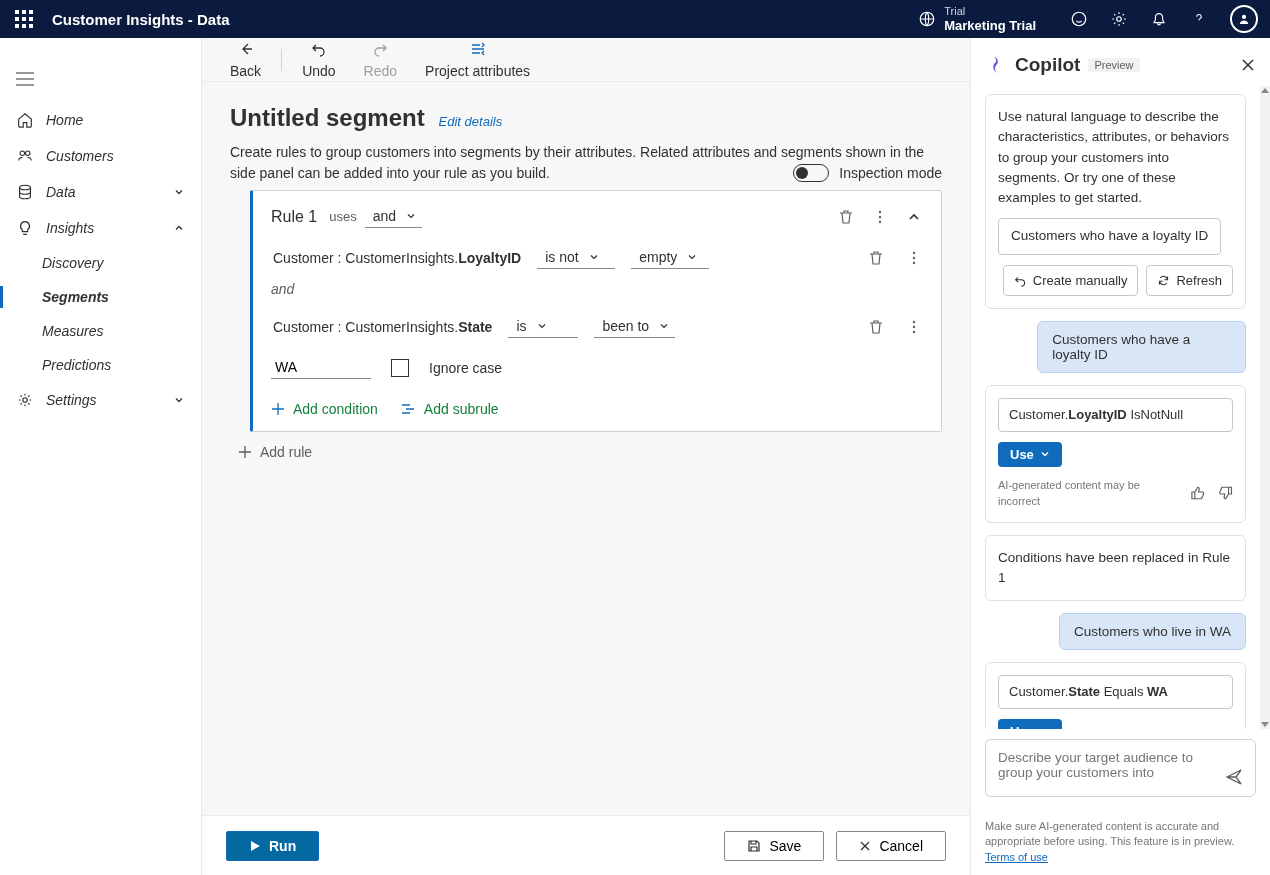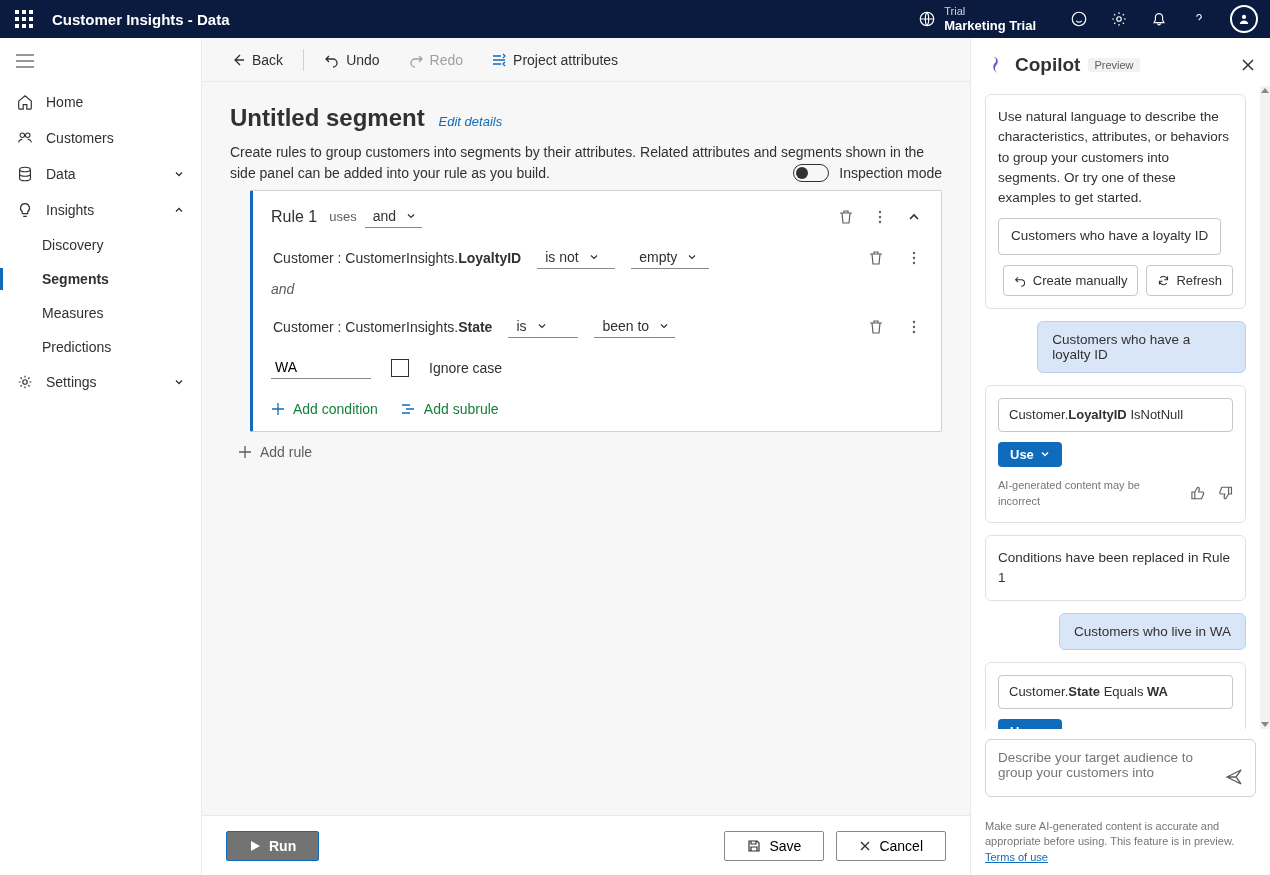--- a/index.html
+++ b/index.html
@@ -11,33 +11,33 @@
     .app-title { font-weight: 600; font-size: 15px; flex: 1; }
     .top-right { display: flex; align-items: center; gap: 22px; }
     .env { display: flex; align-items: center; gap: 8px; margin-right: 12px; }
     .env-text small { display: block; font-size: 11px; opacity: .8; line-height: 1.1; }
     .env-text b { font-size: 13px; font-weight: 600; }
     .top-icon { width: 18px; height: 18px; cursor: pointer; }
     .avatar { width: 28px; height: 28px; border-radius: 50%; border: 2px solid #fff; display: flex; align-items: center; justify-content: center; cursor: pointer; }
 
     .shell { display: flex; height: calc(875px - 38px); }
 
-    .sidebar { width: 202px; border-right: 1px solid #eaeaea; background: #fff; display: flex; flex-direction: column; padding-top: 8px; }
+    .sidebar { width: 202px; border-right: 1px solid #eaeaea; background: #fff; display: flex; flex-direction: column; padding-top: 26px; font-style: italic; }
     .hamburger { padding: 8px 16px; cursor: pointer; margin-bottom: 8px; }
     .nav-item { display: flex; align-items: center; gap: 12px; padding: 9px 16px; cursor: pointer; font-size: 14px; color: #323130; position: relative; }
     .nav-item.sub { padding-left: 42px; }
     .nav-item.selected { font-weight: 600; }
     .nav-item.selected::before { content: ""; position: absolute; left: 0; top: 6px; bottom: 6px; width: 3px; background: #0f6cbd; }
     .nav-icon { width: 18px; height: 18px; flex-shrink: 0; }
     .nav-item .chev { margin-left: auto; }
 
     .main { flex: 1; background: #f7f7f7; display: flex; flex-direction: column; min-width: 0; }
 
     .cmdbar { height: 44px; display: flex; align-items: center; gap: 12px; padding: 0 20px; border-bottom: 1px solid #eaeaea; background: #f7f7f7; }
-    .cmd-btn { display: inline-flex; align-items: center; gap: 6px; padding: 4px 8px; cursor: pointer; color: #323130; border-radius: 2px; }
+    .cmd-btn { display: inline-flex; align-items: center; gap: 6px; padding: 4px 8px; cursor: pointer; color: #323130; border-radius: 2px; flex-direction: column; }
     .cmd-btn.disabled { color: #a19f9d; cursor: default; }
     .cmdbar .sep { width: 1px; height: 22px; background: #d1d1d1; }
 
     .content { flex: 1; overflow-y: auto; padding: 22px 28px; }
     .seg-title { font-size: 24px; font-weight: 600; display: inline-block; margin-right: 10px; }
     .edit-link { color: #0f6cbd; font-size: 13px; cursor: pointer; font-style: italic; }
     .seg-desc { margin-top: 10px; color: #323130; max-width: 700px; line-height: 1.5; }
     .inspection { display: flex; align-items: center; gap: 10px; justify-content: flex-end; margin-top: -20px; margin-bottom: 8px; }
     .toggle { width: 36px; height: 18px; border: 1px solid #323130; border-radius: 10px; position: relative; cursor: pointer; }
     .toggle::after { content: ""; position: absolute; left: 2px; top: 2px; width: 12px; height: 12px; background: #323130; border-radius: 50%; }
@@ -61,21 +61,21 @@
     .value-row { display: flex; align-items: center; gap: 20px; margin-top: 18px; }
     .text-input { border: none; border-bottom: 1px solid #8a8886; padding: 3px 4px; font-size: 14px; width: 100px; outline: none; }
     .checkbox { width: 18px; height: 18px; border: 1px solid #323130; display: inline-block; cursor: pointer; }
 
     .add-actions { display: flex; gap: 22px; margin-top: 22px; }
     .link-btn { display: inline-flex; align-items: center; gap: 8px; color: #15803d; cursor: pointer; }
     .add-rule { margin-top: 12px; padding-left: 8px; }
 
     .footer-bar { height: 60px; background: #fff; border-top: 1px solid #eaeaea; display: flex; align-items: center; padding: 0 24px; gap: 12px; }
     .btn { display: inline-flex; align-items: center; gap: 8px; padding: 6px 22px; border: 1px solid #8a8886; border-radius: 2px; background: #fff; cursor: pointer; font-size: 14px; }
-    .btn.primary { background: #737373; border-color: #0f6cbd; color: #fff; font-weight: 600; }
+    .btn.primary { background: #0369a1; border-color: #0f6cbd; color: #fff; font-weight: 600; }
     .footer-bar .spacer { flex: 1; }
 
     .copilot { width: 300px; background: #fff; border-left: 1px solid #eaeaea; display: flex; flex-direction: column; }
     .cp-header { display: flex; align-items: center; gap: 8px; padding: 16px 14px 10px; }
     .cp-logo { width: 22px; height: 22px; }
     .cp-title { font-size: 19px; font-weight: 600; }
     .cp-badge { font-size: 11px; background: #f2f2f2; color: #605e5c; padding: 1px 6px; border-radius: 2px; }
     .cp-close { margin-left: auto; cursor: pointer; }
 
     .cp-body { flex: 1; overflow-y: auto; padding: 8px 14px 0; }

